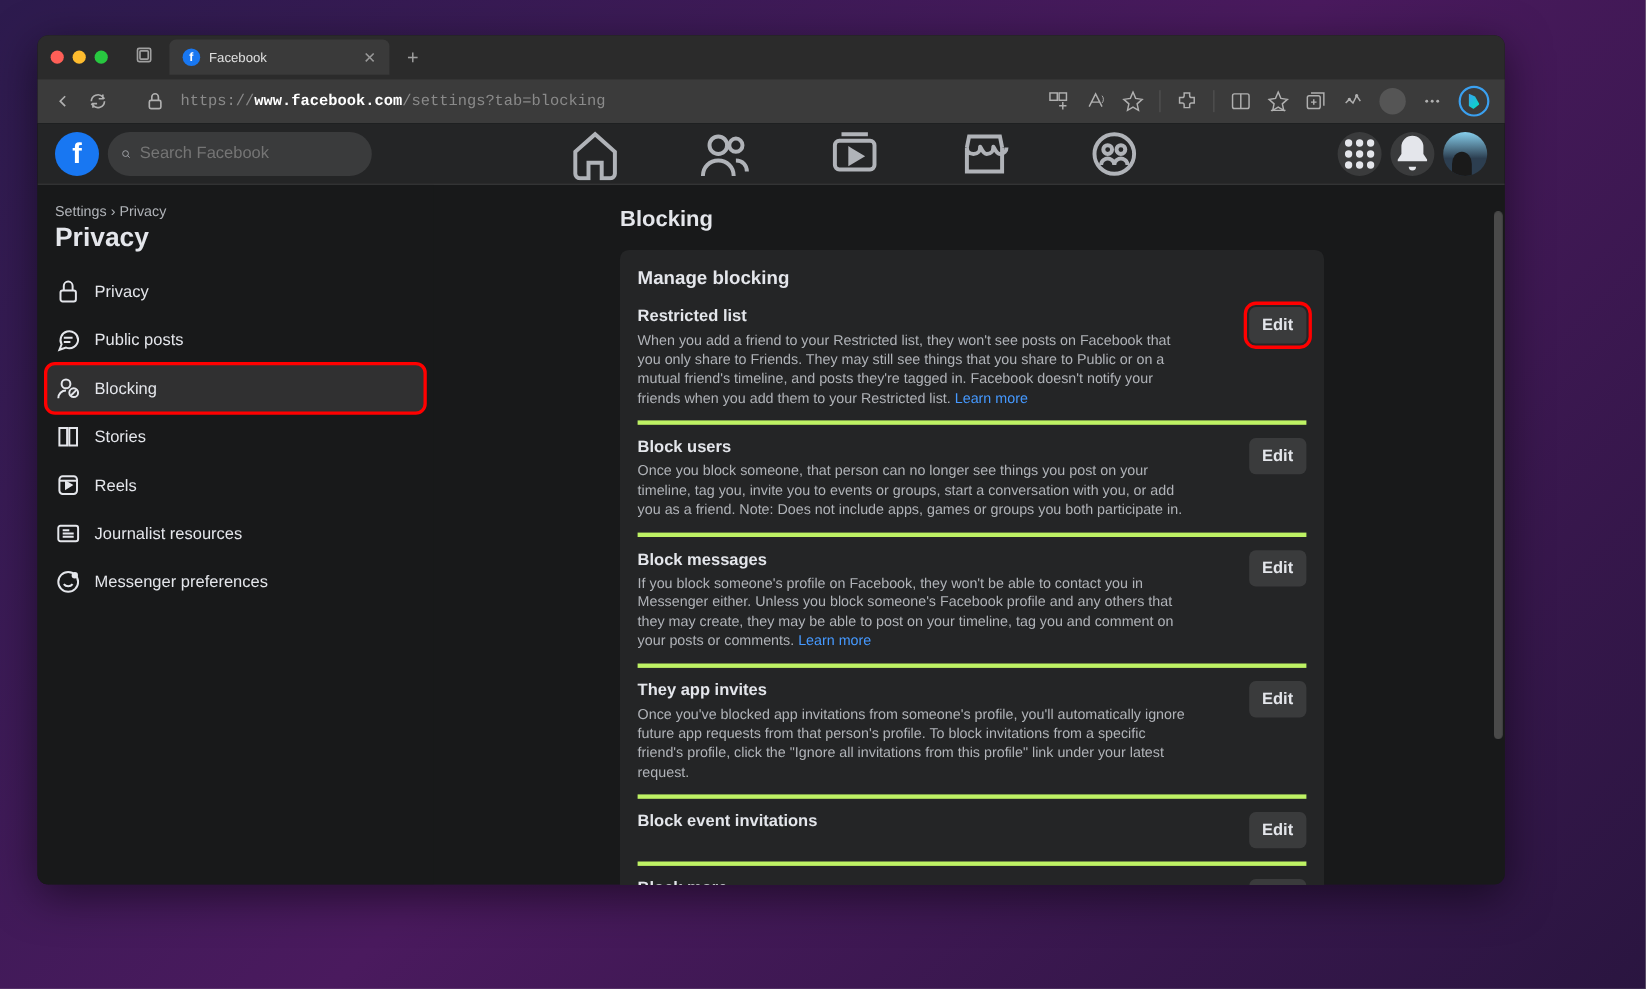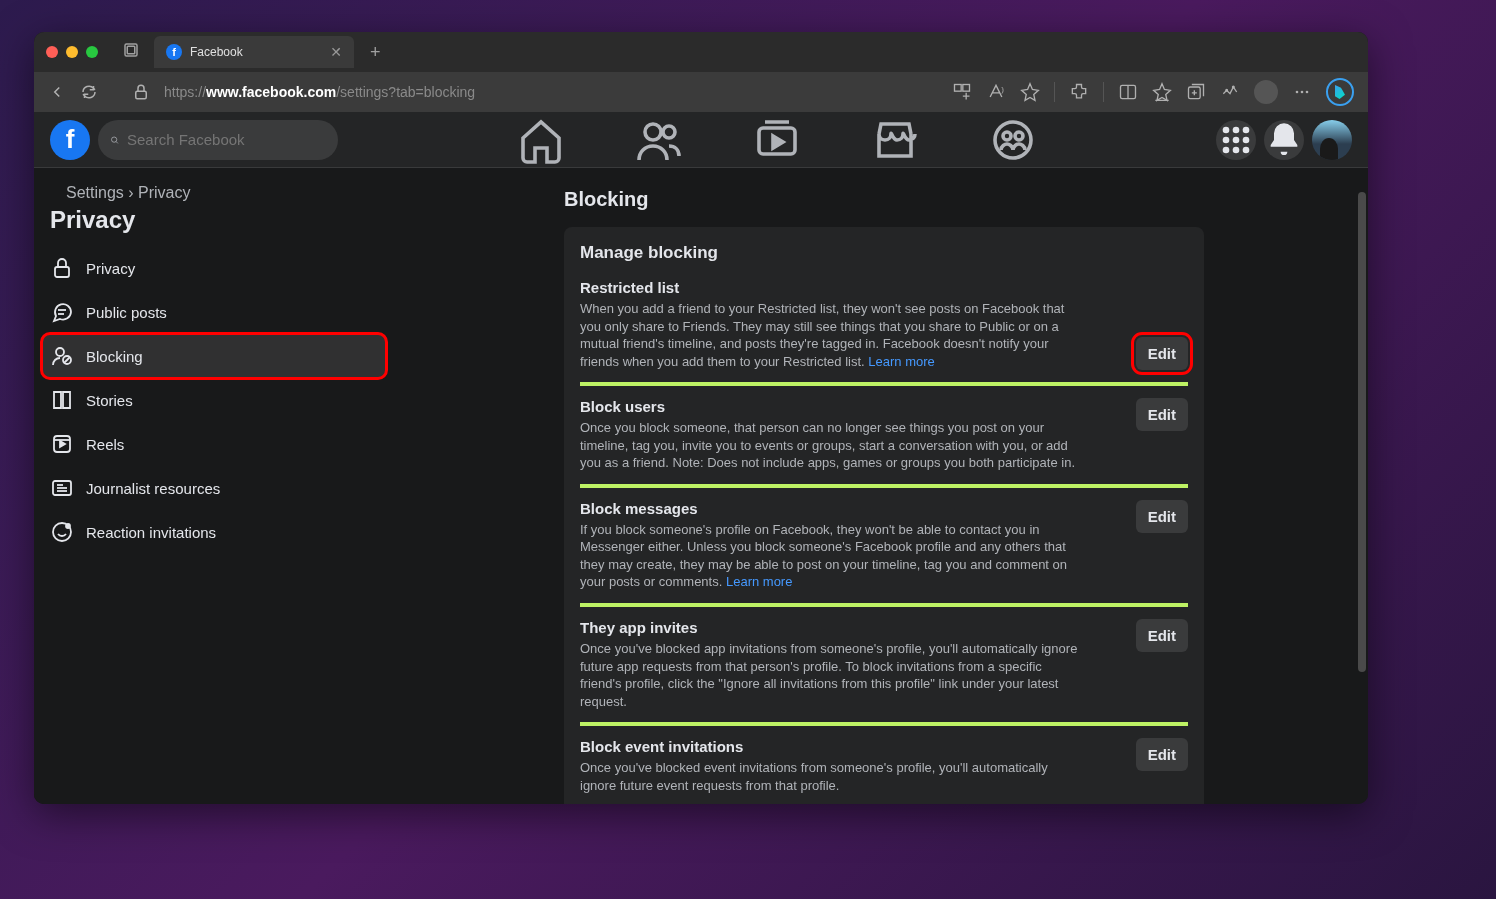--- a/index.html
+++ b/index.html
@@ -34,21 +34,21 @@
   display: flex; align-items: center; gap: 8px;
   background: #3a3a3a; height: 32px; padding: 0 12px;
   border-radius: 6px 6px 0 0; min-width: 200px;
   color: #e0e0e0; font-size: 12px;
 }
 .fb-favicon { width:16px; height:16px; background:#1877f2; border-radius:50%; color:#fff; display:flex; align-items:center; justify-content:center; font-weight:bold; font-size:11px; }
 .tab-close { margin-left:auto; color:#999; font-size:14px; }
 .new-tab { color:#a0a0a0; font-size:18px; margin-left:8px; }
 .url-bar {
   height: 40px; background: #3b3b3b;
-  display: flex; align-items: center; padding: 0 14px; gap: 14px;
+  display: flex; align-items: center; padding: 0 14px; gap: 14px; font-family: Liberation Mono, monospace;
 }
 .nav-icon { color:#b0b0b0; width:18px; height:18px; display:flex; align-items:center; justify-content:center; }
 .url-text { flex:1; color:#cfcfcf; font-size:14px; }
 .url-text .dim { color:#8a8a8a; }
 .url-text .bold { color:#fff; font-weight:600; }
 .toolbar-icons { display:flex; gap:14px; align-items:center; }
 .toolbar-icon { color:#b0b0b0; width:20px; height:20px; display:flex; align-items:center; justify-content:center; }
 .avatar-small { width:24px; height:24px; border-radius:50%; background:#555; }
 .bing { width:28px; height:28px; border-radius:50%; border:2px solid #3aa0f0; display:flex; align-items:center; justify-content:center; }
 .bing-inner { width:10px; height:14px; background:linear-gradient(135deg,#3aa0f0,#00e0c0); clip-path: polygon(0 0, 60% 20%, 100% 70%, 45% 100%, 0 80%); }
@@ -67,38 +67,38 @@
 .search-box input { background:transparent; border:none; outline:none; color:#e4e6eb; font-size:15px; flex:1; }
 .header-nav { flex:1; display:flex; justify-content:center; gap:8px; }
 .header-nav-item { width:110px; height:48px; display:flex; align-items:center; justify-content:center; color:#b0b3b8; border-radius:8px; }
 .header-right { display:flex; gap:8px; align-items:center; }
 .circle-btn { width:40px; height:40px; border-radius:50%; background:#3a3b3c; display:flex; align-items:center; justify-content:center; color:#e4e6eb; }
 .profile-pic { width:40px; height:40px; border-radius:50%; background:linear-gradient(180deg,#87ceeb 0%,#2c3e50 60%); position:relative; overflow:hidden; }
 .profile-pic::after { content:''; position:absolute; bottom:0; left:8px; width:18px; height:22px; background:#1a1a1a; border-radius:50% 50% 0 0; }
 
 .page-body { flex:1; display:flex; overflow:hidden; }
 .sidebar { width:360px; background:#18191a; padding:16px 8px; overflow-y:auto; }
-.breadcrumb { color:#b0b3b8; font-size:16px; padding:0 8px;margin-left:16px; }
+.breadcrumb { color:#b0b3b8; font-size:13px; padding:0 8px; }
 .breadcrumb a { color:#b0b3b8; text-decoration:none; }
 .sidebar h1 { color:#e4e6eb; font-size:24px; font-weight:bold; padding:4px 8px 12px; }
 .sidebar-item {
   display:flex; align-items:center; gap:12px; padding:8px 8px; border-radius:8px;
   color:#e4e6eb; font-size:15px; height:44px; cursor:pointer;
 }
 .sidebar-item.active { background:#303031; }
 .sidebar-item.highlighted { outline:3px solid #ff0000; outline-offset:-1px; }
 .sidebar-item .icon { width:24px; display:flex; justify-content:center; color:#e4e6eb; }
 
 .main { flex:1; overflow-y:auto; padding:20px 0 20px 170px; }
 .main-inner { width:640px; }
 .main h2 { color:#e4e6eb; font-size:20px; font-weight:bold; margin-bottom:16px; }
 .card { background:#242526; border-radius:8px; padding:16px; }
 .card-title { color:#e4e6eb; font-size:17px; font-weight:600; margin-bottom:16px; }
 .section { padding:12px 0; border-top:4px solid #bef264; display:flex; gap:16px; align-items:flex-start; }
-.section:first-of-type { border-top:none; padding-top:0;align-items:flex-end; }
+.section:first-of-type { border-top:none; padding-top:0; }
 .section-text { flex:1; }
 .section-text h3 { color:#e4e6eb; font-size:15px; font-weight:600; margin-bottom:4px; }
 .section-text p { color:#b0b3b8; font-size:13px; line-height:1.35; }
 .section-text a { color:#4599ff; text-decoration:none; }
 .edit-btn {
   background:#3a3b3c; color:#e4e6eb; border:none; border-radius:6px;
   padding:8px 12px; font-size:15px; font-weight:600; cursor:pointer;margin-left:36px;
 }
 .edit-btn.highlighted { outline:3px solid #ff0000; outline-offset:2px; }
 .scrollbar-track { position:absolute; right:2px; top:80px; bottom:4px; width:8px; }
@@ -354,21 +354,21 @@
               <span>Journalist resources</span>
             </div>
             <div class="sidebar-item">
               <span class="icon">
                 <svg viewBox="0 0 24 24" width="22" height="22" fill="none" stroke="currentColor" stroke-width="1.8">
                   <circle cx="12" cy="12" r="9"></circle>
                   <path d="M8 14s1.5 2 4 2 4-2 4-2M9 9h.01M15 9h.01"></path>
                   <circle cx="18" cy="6" r="2" fill="currentColor"></circle>
                 </svg>
               </span>
-              <span>Reaction invitations</span>
+              <span>Messenger preferences</span>
             </div>
           </div>
       </div>
 
       <div class="main">
         <div class="main-inner">
           <h2>Blocking</h2>
           <div class="card">
             <div class="card-title">Manage blocking</div>
             <div id="sections">
@@ -396,21 +396,20 @@
                 <div class="section">
                   <div class="section-text">
                     <h3>They app invites</h3>
                     <p>Once you've blocked app invitations from someone's profile, you'll automatically ignore future app requests from that person's profile. To block invitations from a specific friend's profile, click the "Ignore all invitations from this profile" link under your latest request.</p>
                   </div>
                   <button class="edit-btn">Edit</button>
                 </div>
                 <div class="section">
                   <div class="section-text">
                     <h3>Block event invitations</h3>
-                    <p>Once you've blocked event invitations from someone's profile, you'll automatically ignore future event requests from that profile.</p>
                   </div>
                   <button class="edit-btn">Edit</button>
                 </div>
                 <div class="section">
                   <div class="section-text">
                     <h3>Block more</h3>
                   </div>
                   <button class="edit-btn">Edit</button>
                 </div>
               </div>

